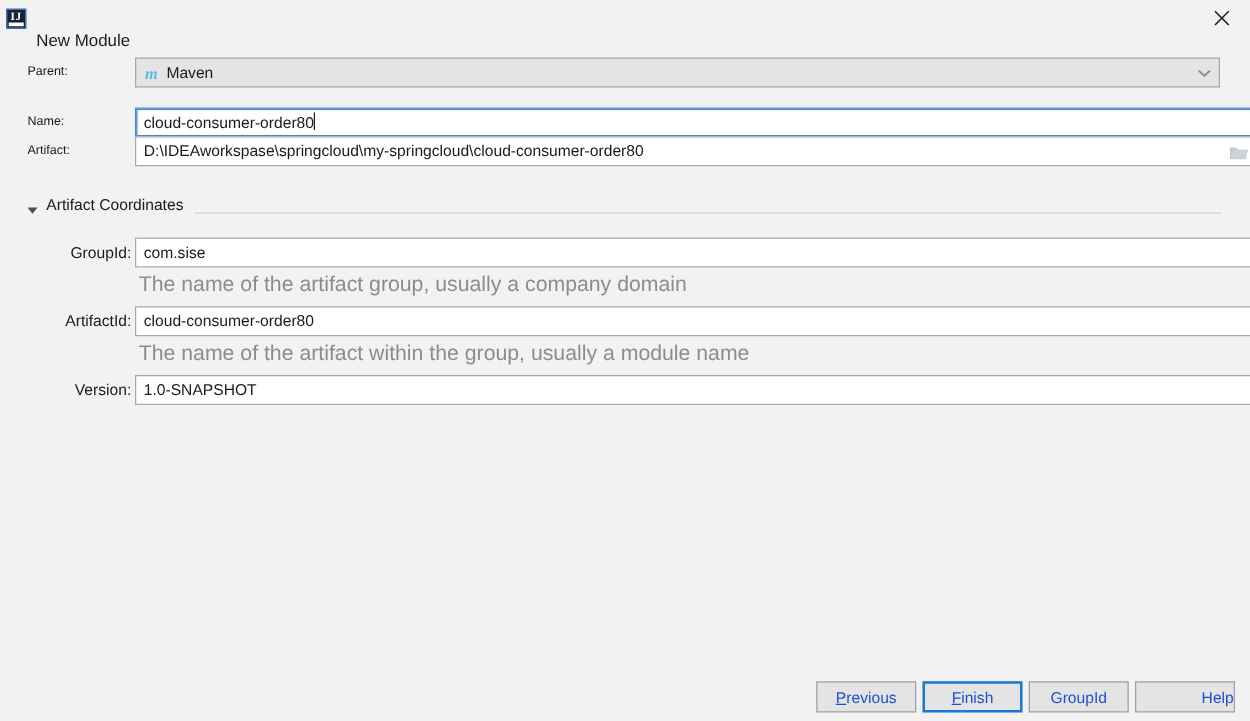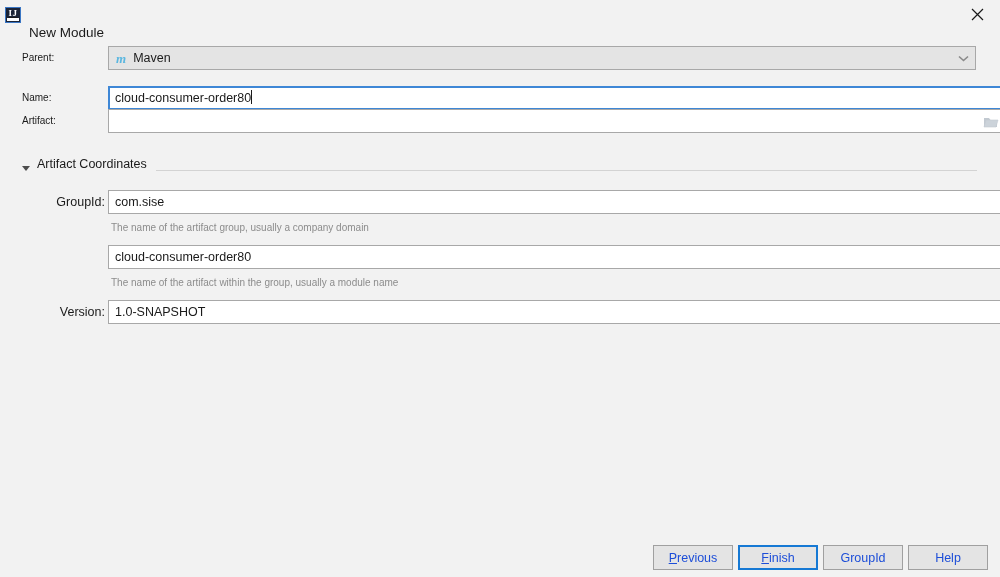--- a/index.html
+++ b/index.html
@@ -212,21 +212,21 @@
     flex: 1;
     height: 1px;
     background: #d3d3d3;
     margin-left: 9px;
   }
 
   
   .hint {
     position: absolute;
     left: 111px;
-    font-size: 10px;
+    font-size: 17px;
     color: #8c8c8c;
     line-height: 16px;
     white-space: nowrap;
   }
 
   
   .btn {
     position: absolute;
     top: 545px;
     height: 25px;
@@ -277,20 +277,21 @@
 </div>
 
 <div class="form-row" style="top:86px;">
   <div class="lbl-left">Name:</div>
   <div class="field focused"><span>cloud-consumer-order80</span><span class="caret"></span></div>
 </div>
 
 <div class="form-row" style="top:109px;">
   <div class="lbl-left">Artifact:</div>
   <div class="field">
+    <span>D:\IDEAworkspase\springcloud\my-springcloud\cloud-consumer-order80</span>
     <span class="browse-icon">
       <svg width="16" height="14" viewBox="0 0 16 14">
         <path d="M1,3 L1,12 L14,12 L14,5 L7.5,5 L6,3 Z" fill="#c2c9d1"></path>
         <path d="M3,5 L15,5 L13,12 L1,12 Z" fill="#ccd3da" stroke="#c2c9d1" stroke-width="0.6"></path>
       </svg>
     </span>
   </div>
 </div>
 
 <div class="section-header">
@@ -299,33 +300,34 @@
   <span class="section-line"></span>
 </div>
 
 <div class="form-row" style="top:190px;">
   <div class="lbl-right">GroupId:</div>
   <div class="field"><span>com.sise</span></div>
 </div>
 <div class="hint" style="top:220px;">The name of the artifact group, usually a company domain</div>
 
 <div class="form-row" style="top:245px;">
+  <div class="lbl-right">ArtifactId:</div>
   <div class="field"><span>cloud-consumer-order80</span></div>
 </div>
 <div class="hint" style="top:275px;">The name of the artifact within the group, usually a module name</div>
 
 <div class="form-row" style="top:300px;">
   <div class="lbl-right">Version:</div>
   <div class="field"><span>1.0-SNAPSHOT</span></div>
 </div>
 
 <div class="btn" style="left:653px; width:80px;">
   <span><u>P</u>revious</span>
 </div>
 <div class="btn default" style="left:738px; width:80px;">
   <span><u>F</u>inish</span>
 </div>
 <div class="btn" style="left:823px; width:80px;">
   <span>GroupId</span>
 </div>
-<div class="btn" style="left:908px; width:80px;">
+<div class="btn" style="left:908px; width:80px;justify-content:flex-end;">
   <span>Help</span>
 </div>
 
 </body></html>

